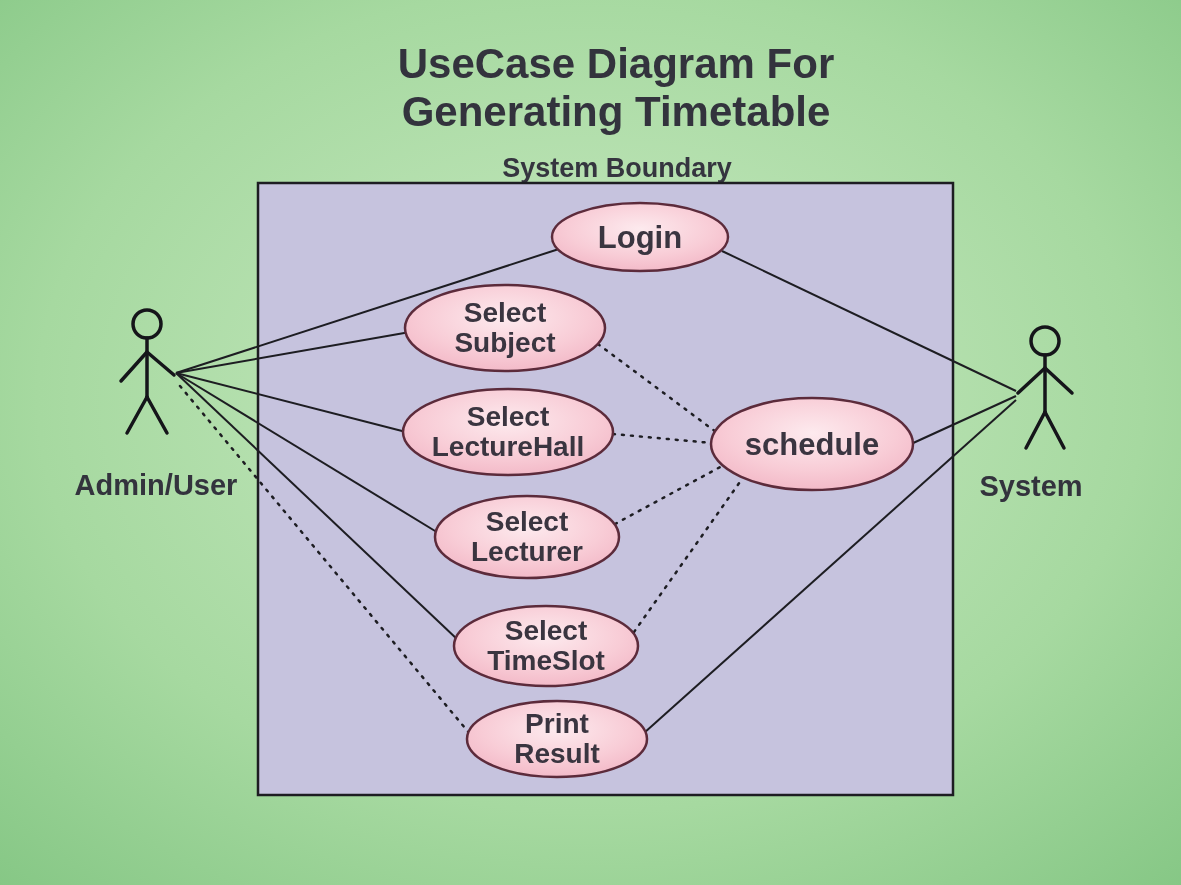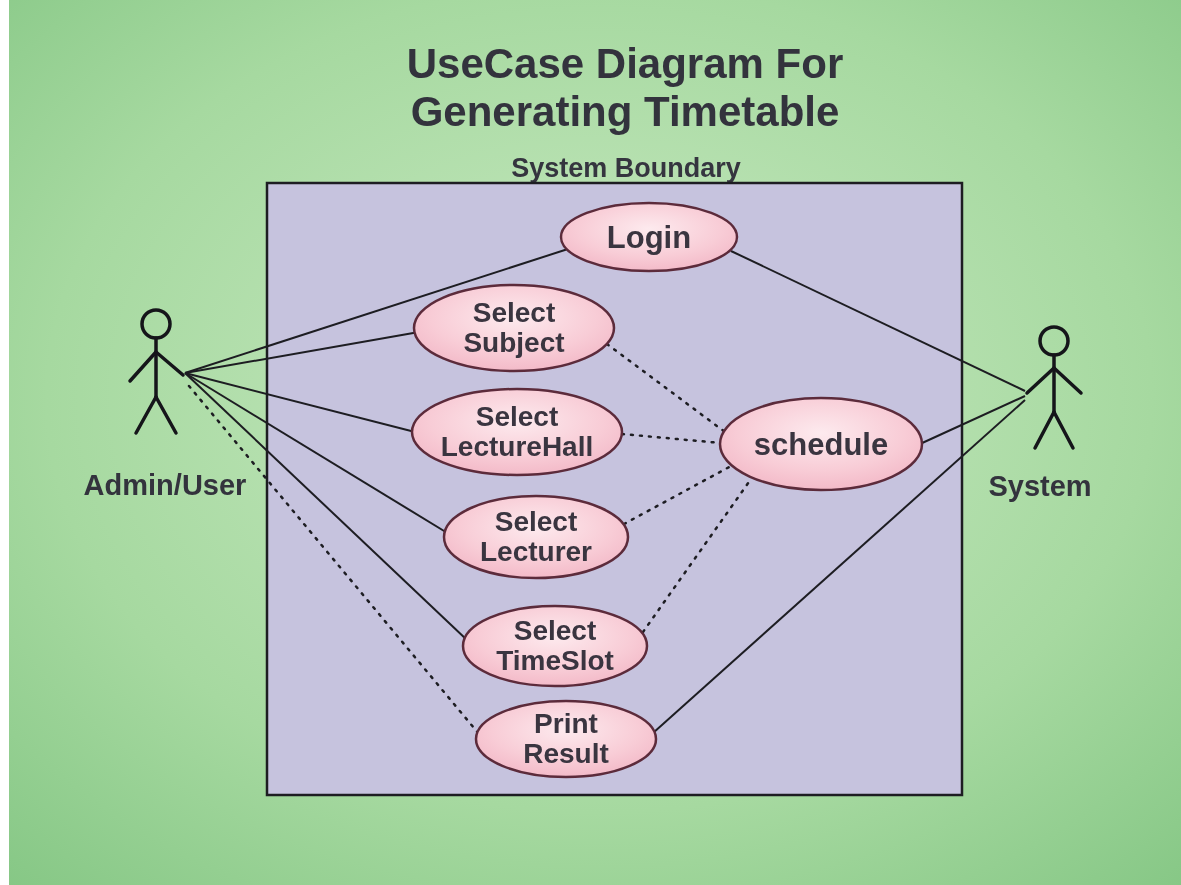--- a/index.html
+++ b/index.html
@@ -7,21 +7,20 @@
     padding: 0;
     width: 1181px;
     height: 885px;
     overflow: hidden;
     font-family: "Liberation Sans", sans-serif;
   }
   .stage {
     position: relative;
     width: 970px;
     height: 885px;
-    padding-left: 9px;
   }
   svg text {
     font-family: "Liberation Sans", sans-serif;
     font-weight: bold;
     fill: #3a3540;
   }
   .title-text { font-size: 42px; fill: #33333d; }
   .boundary-label { font-size: 27px; fill: #35353f; }
   .actor-label { font-size: 29px; fill: #33333d; }
   .uc-label { font-size: 28px; }

